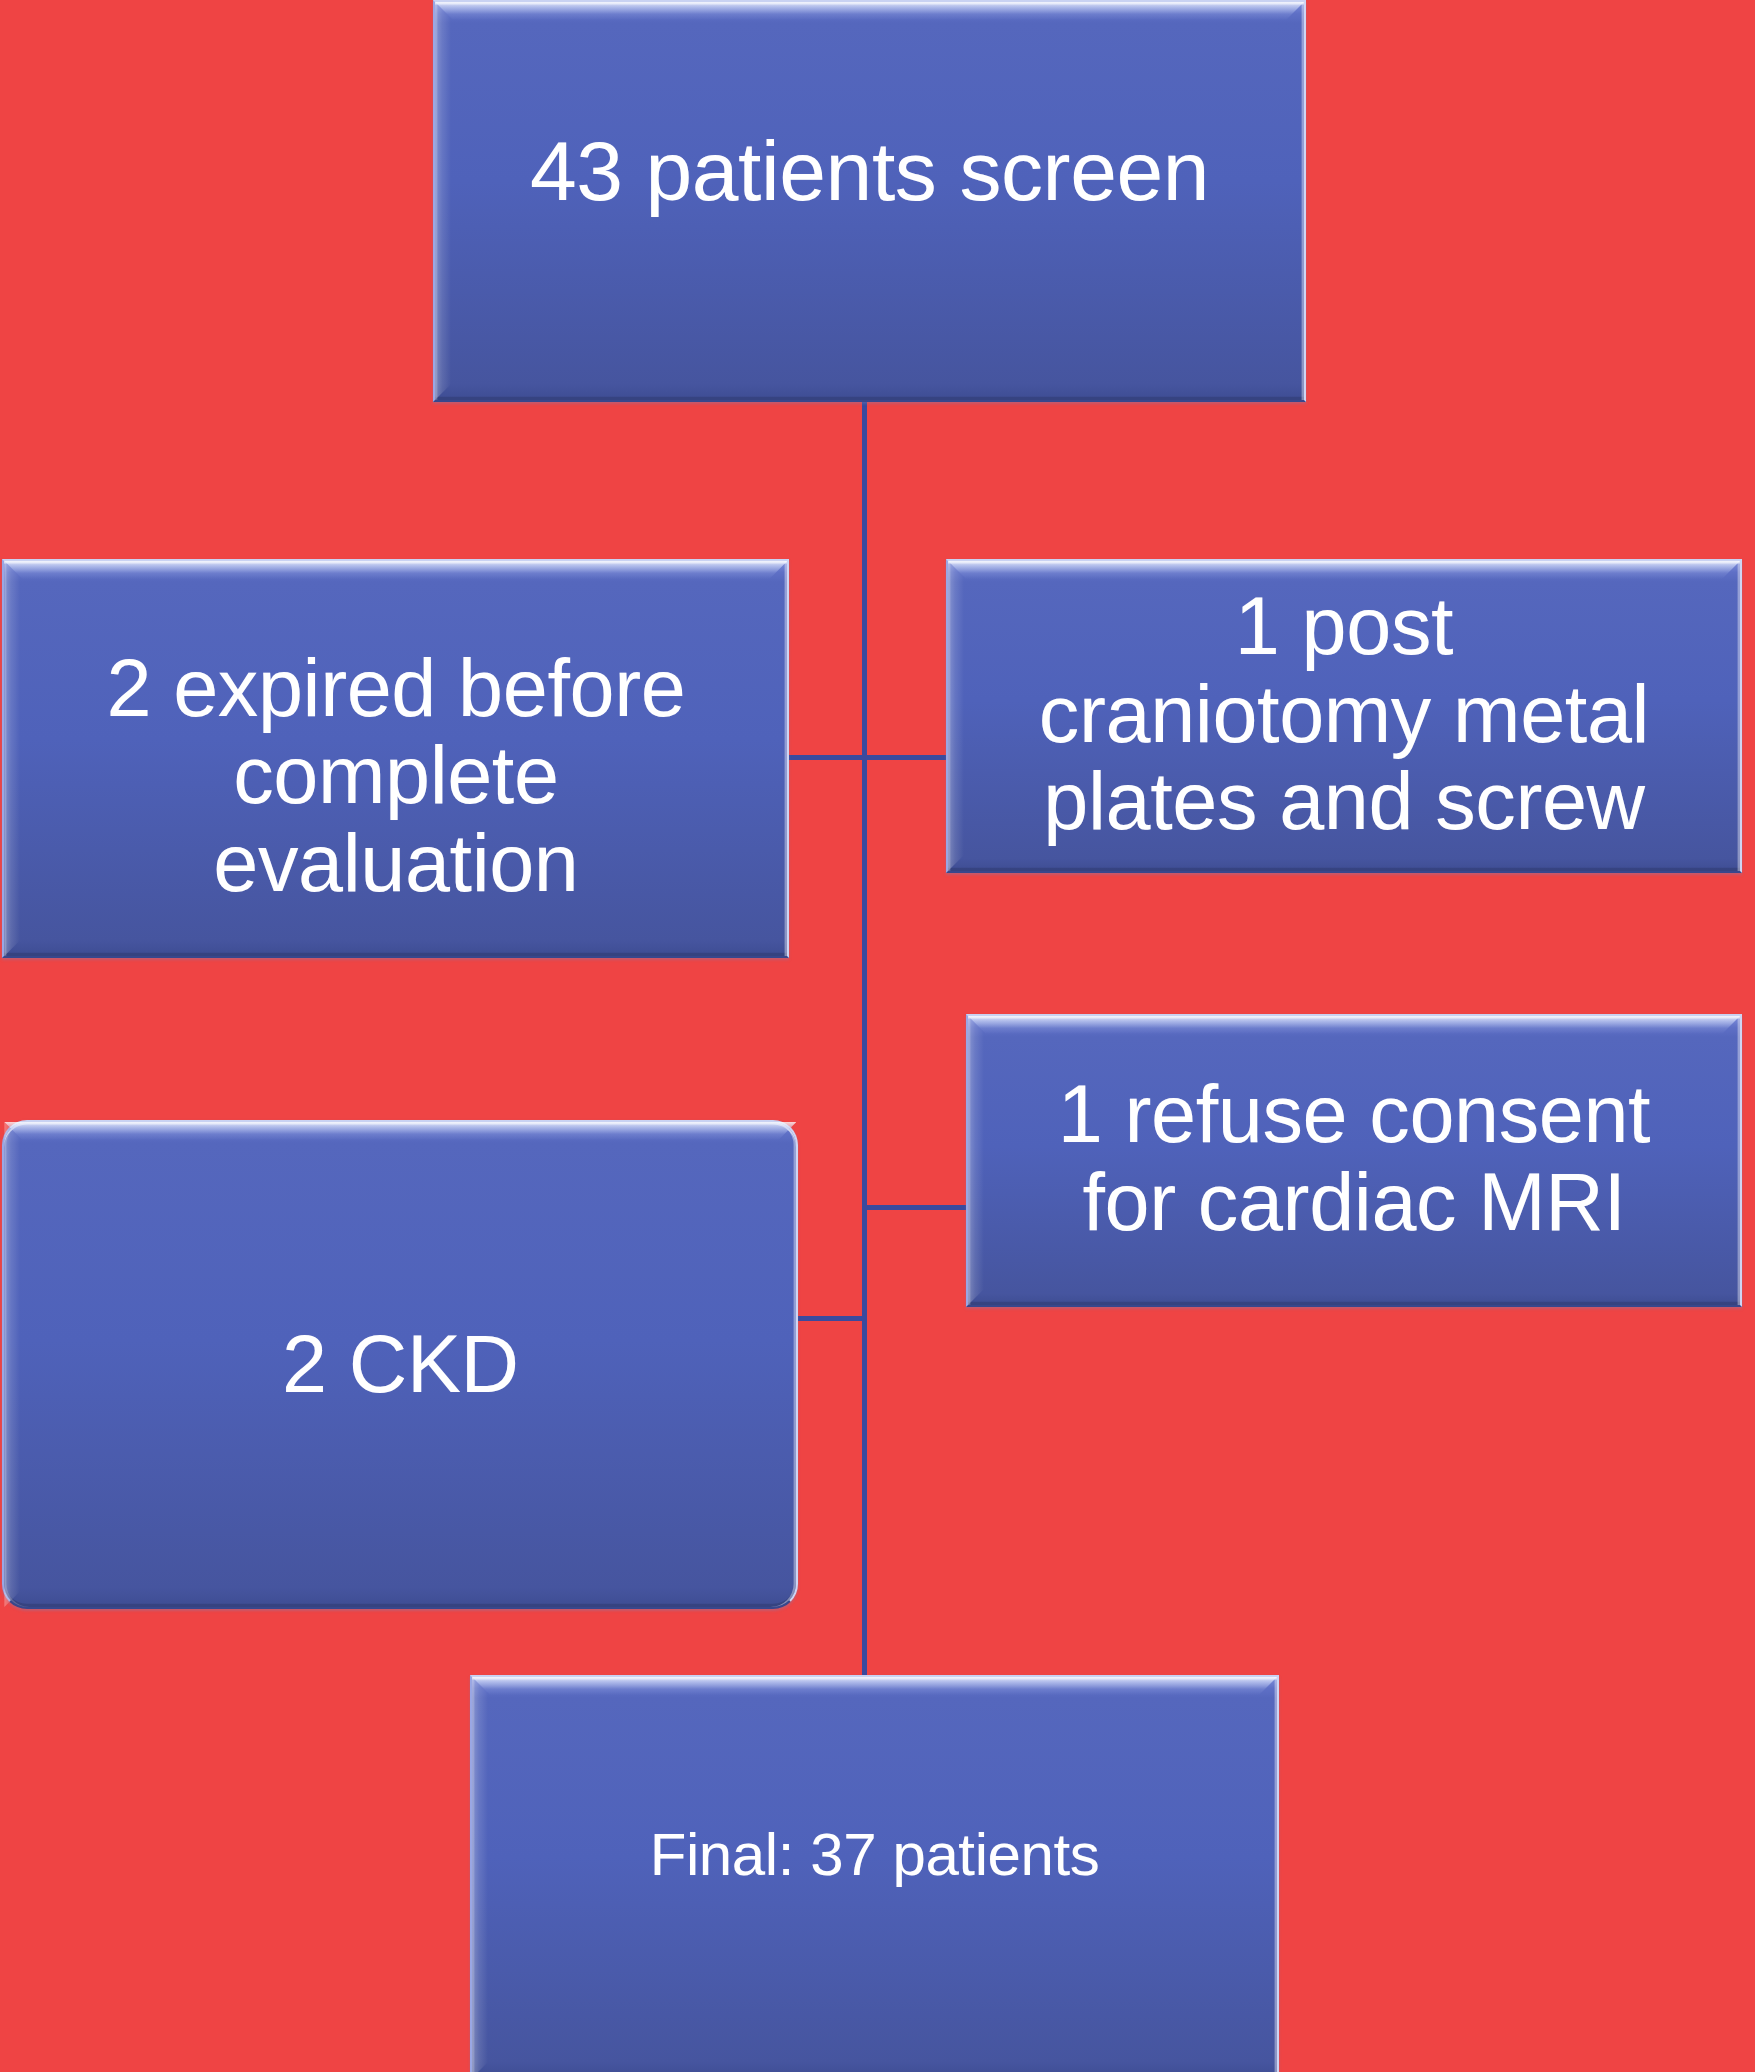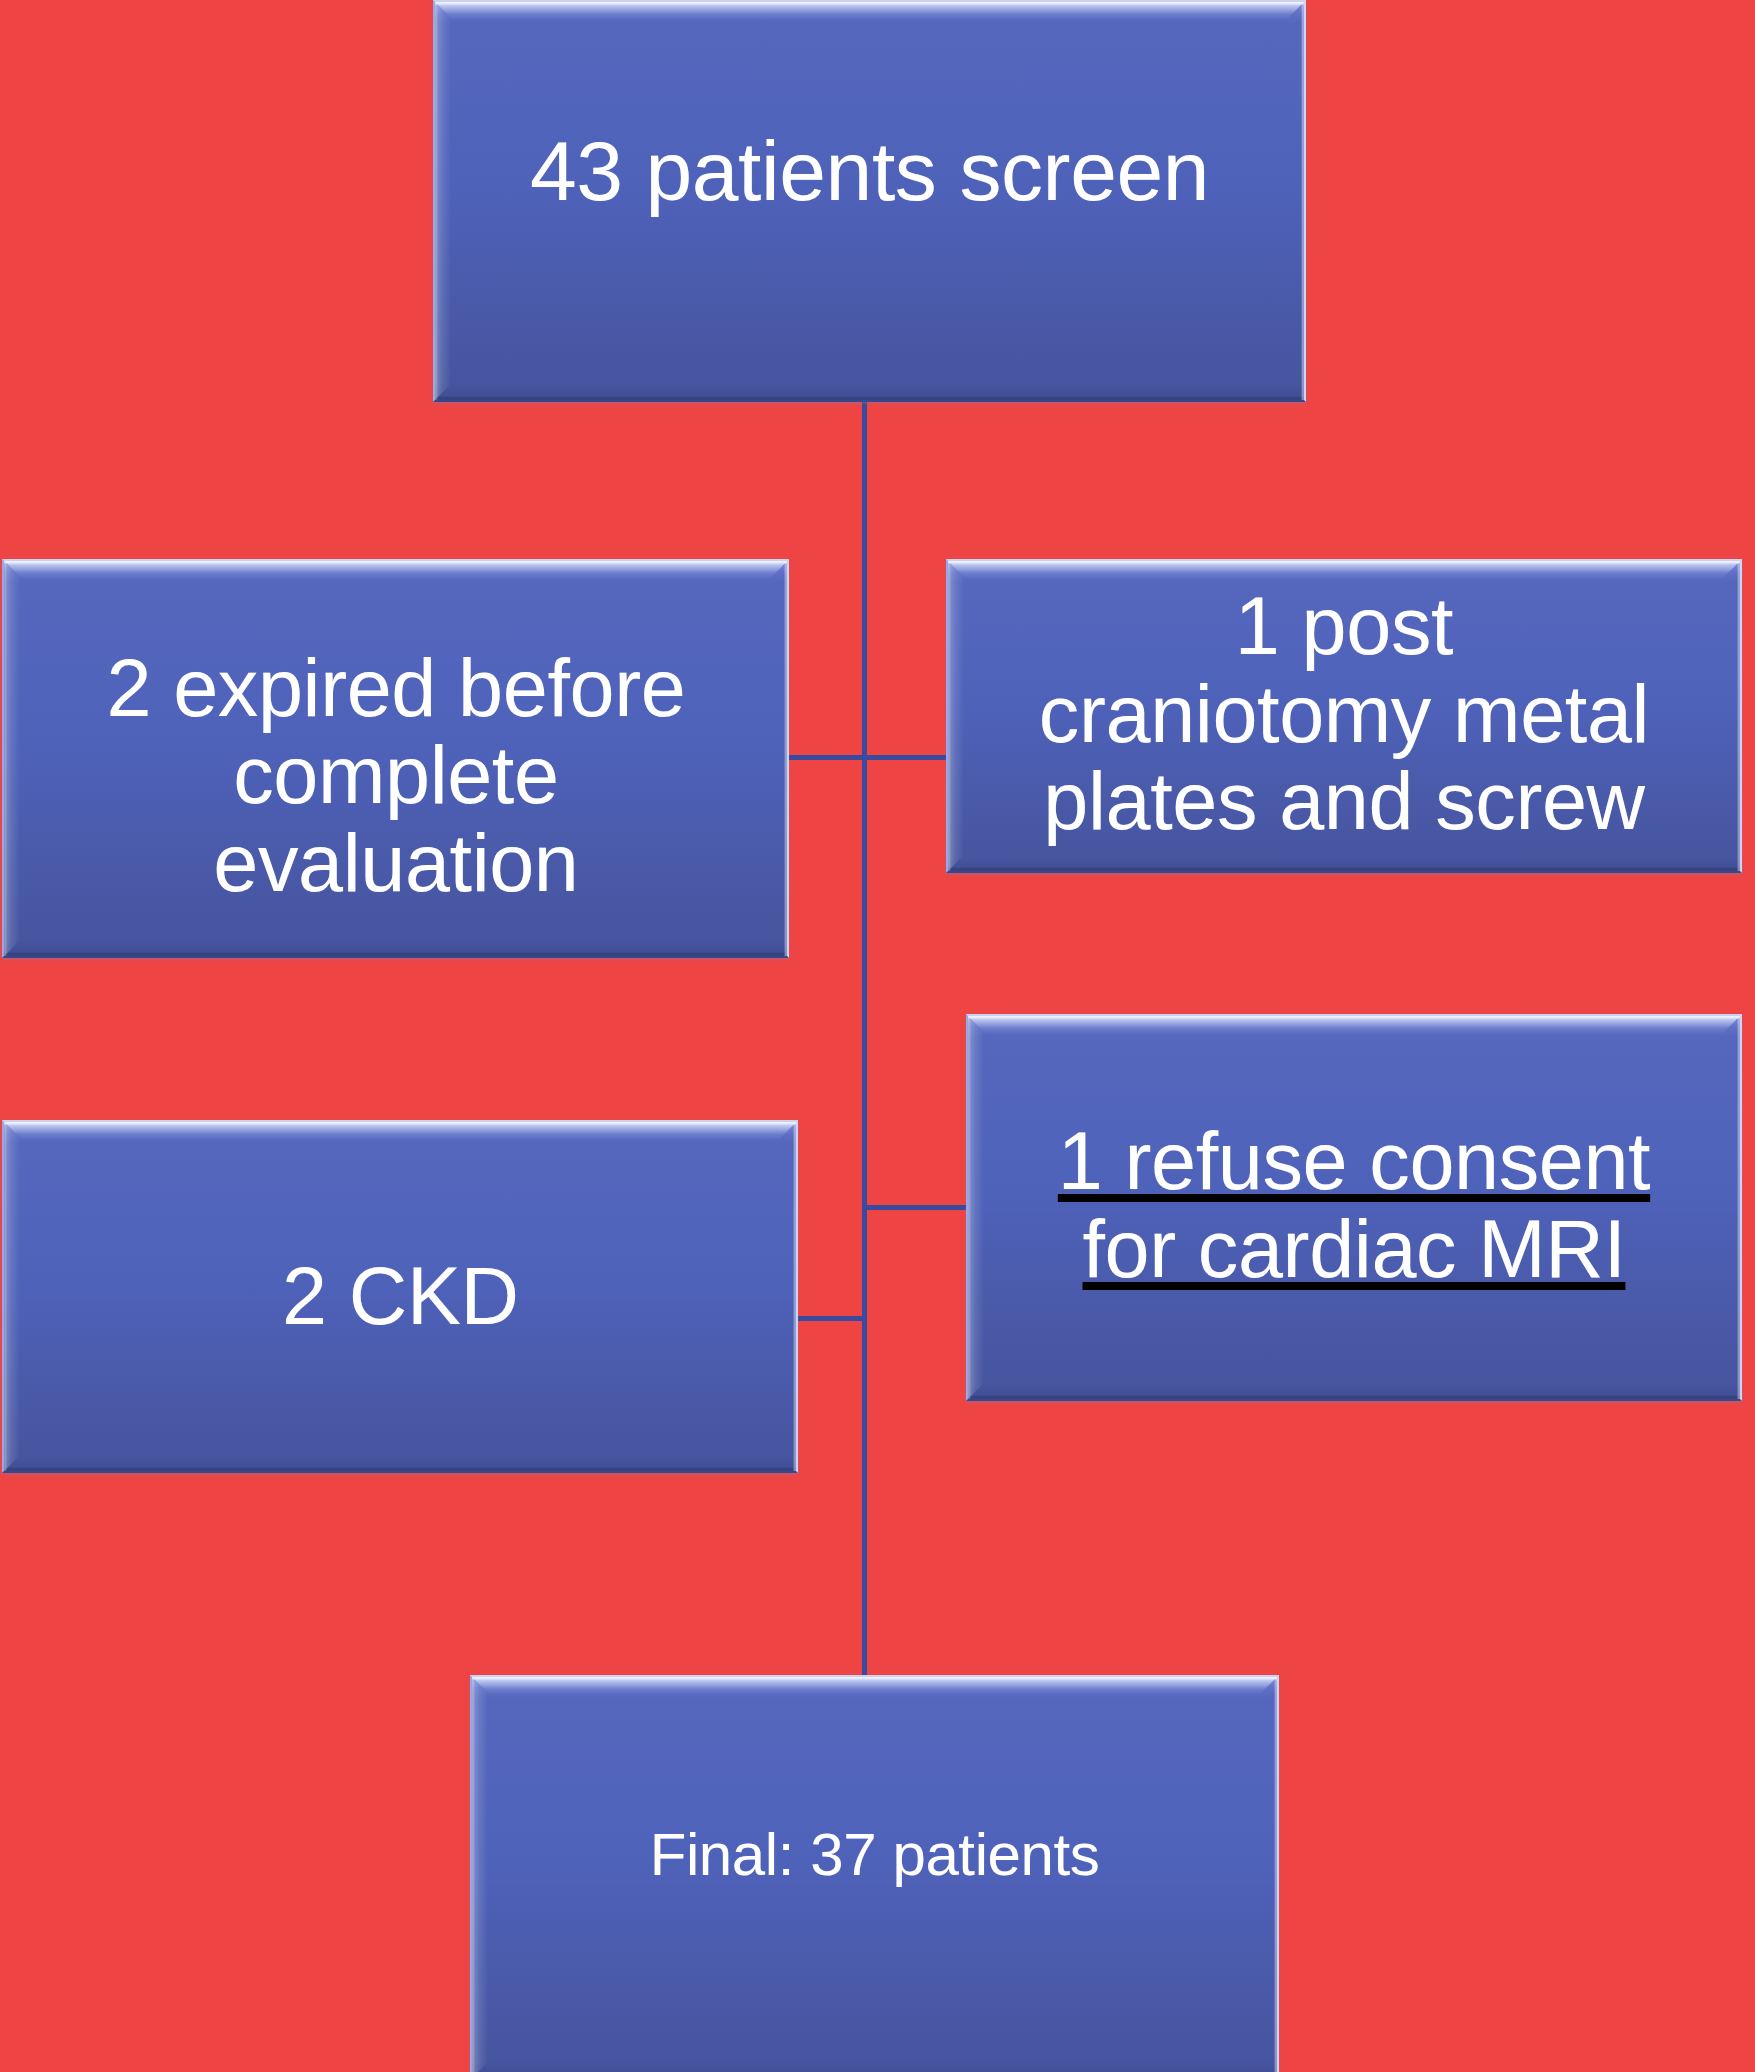--- a/index.html
+++ b/index.html
@@ -93,22 +93,22 @@
     white-space: pre-line;
     letter-spacing: -0.4px;
     font-weight: 400;
     text-shadow: 0 0 0.8px rgba(255,255,255,0.25);
   }
 
   
   #node-screened      { left: 433px;  top: 0px;    width: 873px; height: 402px; }
   #node-expired       { left: 2.4px;    top: 559px;  width: 787px;  height: 399px; }
   #node-craniotomy    { left: 946px; top: 559px;  width: 796px;  height: 314px; }
-  #node-refused       { left: 966px; top: 1014px; width: 776px;  height: 387px; text-decoration: underline; }
-  #node-ckd           { left: 2.4px;    top: 1120px; width: 796px;  height: 353px; }
+  #node-refused       { left: 966px; top: 1014px; width: 776px;  height: 293px; }
+  #node-ckd           { left: 2.4px;    top: 1120px; width: 796px;  height: 489px; border-radius: 25px; }
   #node-final         { left: 470px;  top: 1675px; width: 809px;  height: 405px; }
 
   #node-screened   .node-label { font-size: 84px; padding-bottom: 60px; }
   #node-expired    .node-label { font-size: 81px; padding-bottom: 4.9px; margin-top: 40px; }
   #node-craniotomy .node-label { font-size: 81px; padding-bottom: 3.2px; }
   #node-refused    .node-label { font-size: 81px; padding-bottom: 3.2px; }
   #node-ckd        .node-label { font-size: 81px; }
   #node-final      .node-label { font-size: 60px; padding-bottom: 45px; }
 
   

